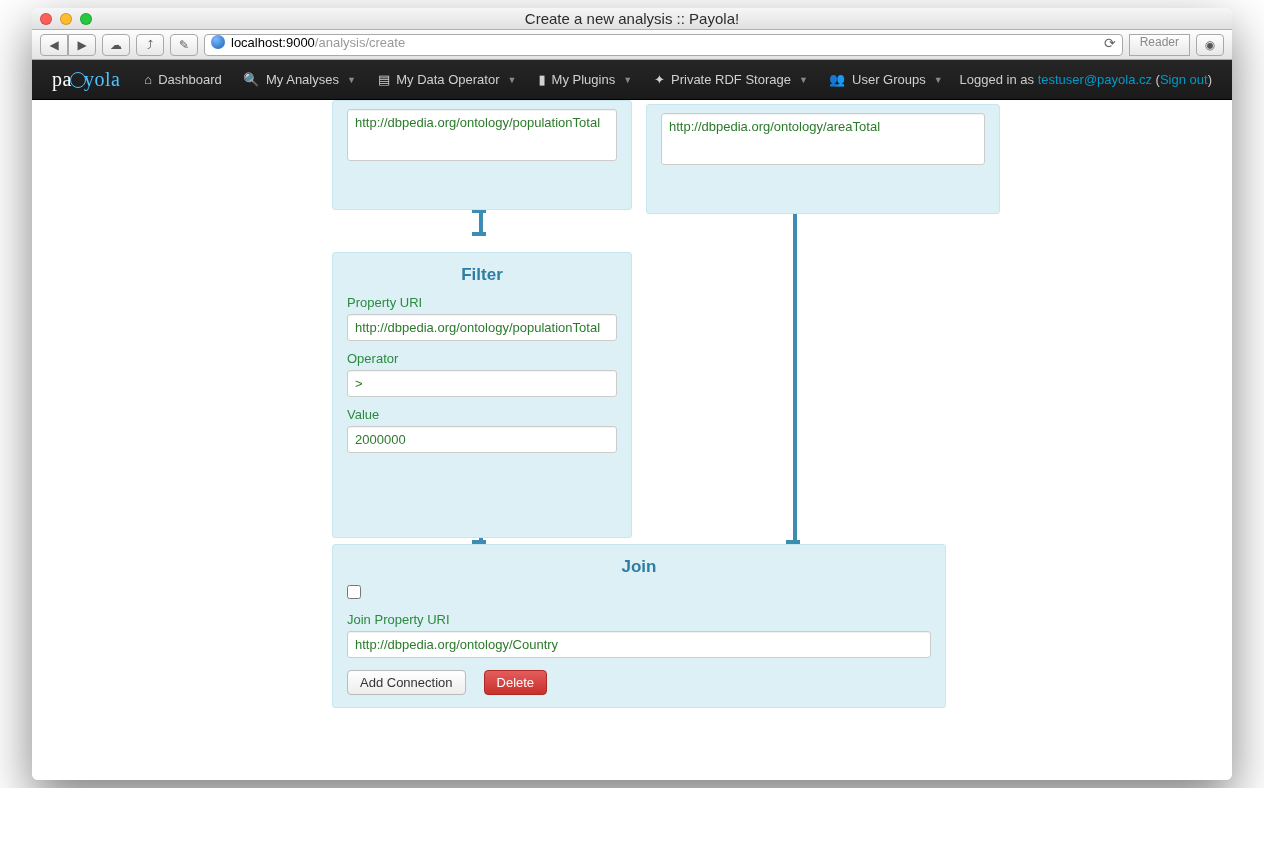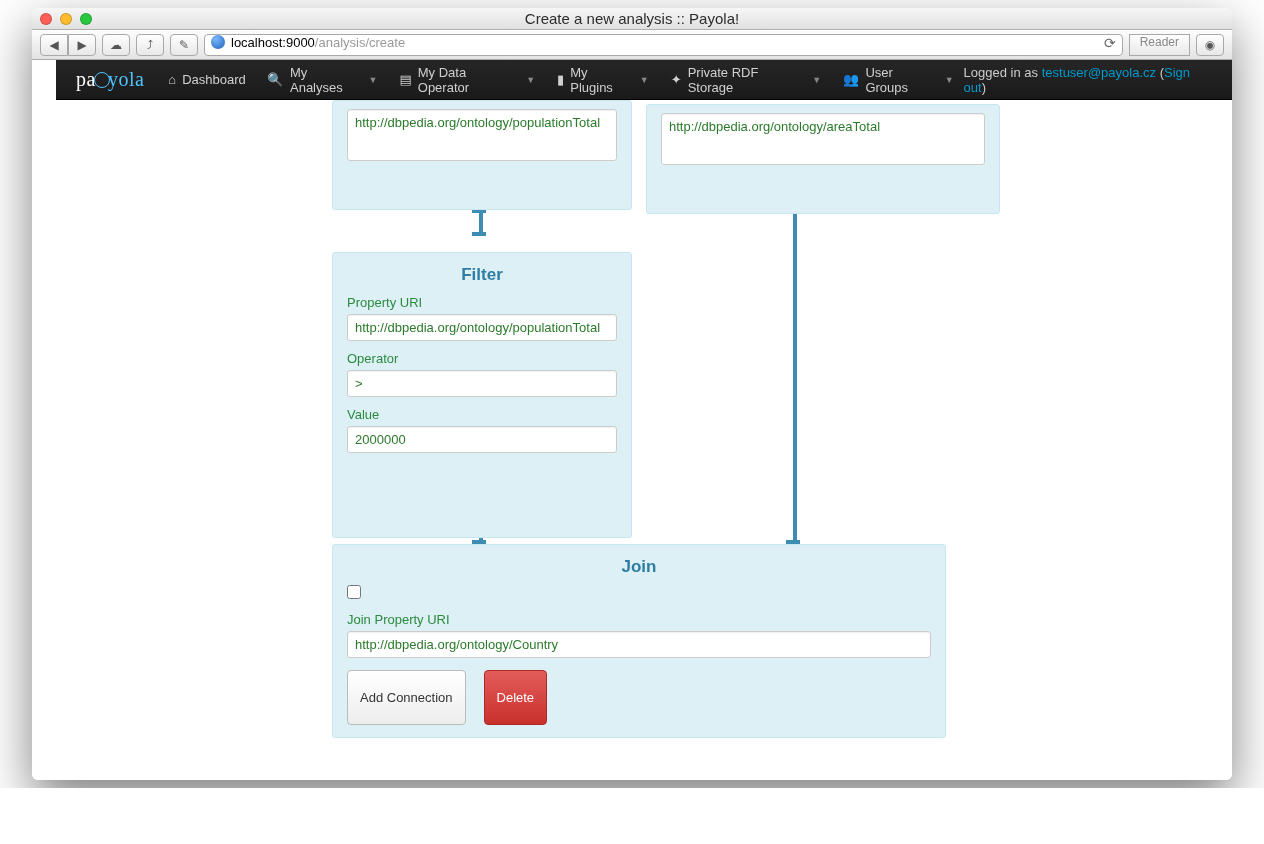--- a/index.html
+++ b/index.html
@@ -82,21 +82,20 @@
     }
     
     .navbar {
       height: 40px;
       background: linear-gradient(#262626, #1a1a1a);
       border-bottom: 1px solid #000;
       display: flex;
       align-items: center;
       padding: 8px 20px;
       color: #ccc;
-      margin-left: 24px;
     }
     .brand {
       font-size: 20px;
       color: #fff;
       display: flex; align-items: center;
       margin-right: 14px;
       font-family: Georgia, serif;
       letter-spacing: 0.5px;
     }
     .brand .p1 { color: #fff; }
@@ -150,21 +149,21 @@
       font-size: 13px;
       color: #2b7a2b;
       background: #fff;
       box-shadow: inset 0 1px 1px rgba(0,0,0,0.06);
       font-family: inherit;
     }
     .textarea { height: 52px; resize: none; }
     .checkbox { width: 14px; height: 14px; }
     .action-row { display: flex; gap: 10px; margin-top: 12px; }
     .btn {
-      padding: 19px 12px;
+      padding: 4px 12px;
       border-radius: 4px;
       font-size: 13px;
       cursor: pointer;
       border: 1px solid #bbb;
       background: linear-gradient(#fff, #ededed);
       color: #333;
     }
     .btn.danger {
       background: linear-gradient(#e35d5b, #c9302c);
       border-color: #ac2925;

